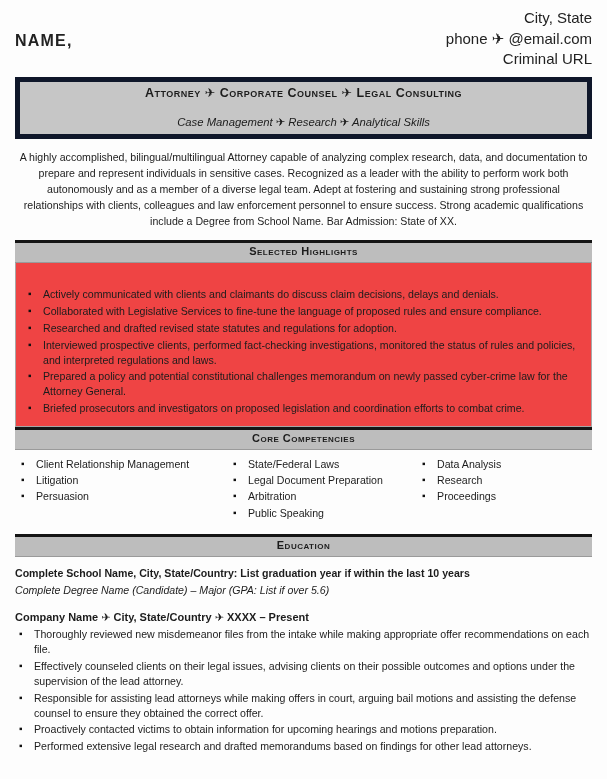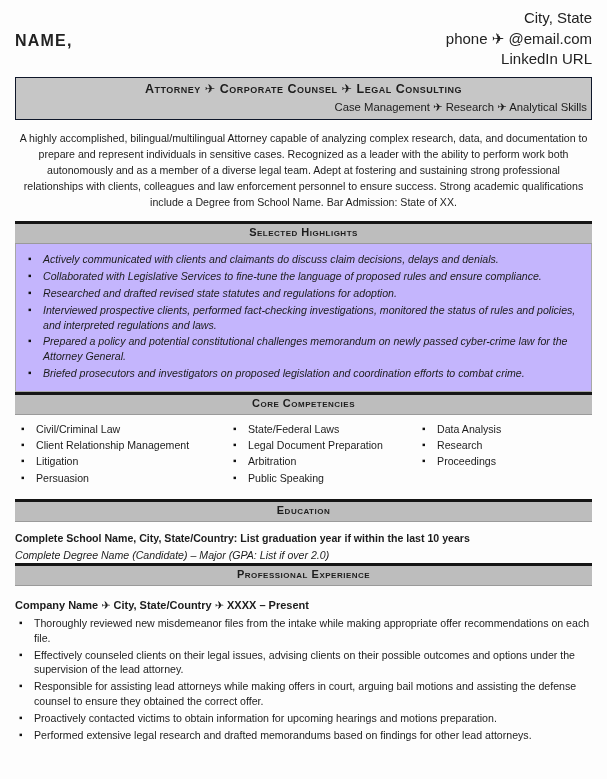--- a/index.html
+++ b/index.html
@@ -12,41 +12,40 @@
     padding: 8px 15px 6px 15px; overflow: hidden;
   }
 
   
   .header-row { display: flex; justify-content: space-between; align-items: center; }
   .name { font-size: 16px; font-weight: bold; letter-spacing: 1.2px; color: #222; padding-top: 4px; }
   .contact { text-align: right; font-size: 15px; line-height: 1.38; color: #222; }
 
   
   .banner-main {
-    margin-top: 7px; background: #c6c6c6; border: 1px solid #0f172a;
+    margin-top: 7px; background: #c6c6c6; border: 5px solid #0f172a;
     text-align: center; padding: 3px 4px 4px 4px;
   }
   .banner-main .line1 { font-weight: bold; font-variant: small-caps; font-size: 12.5px; letter-spacing: 0.5px; }
-  .banner-main .line2 { font-size: 11.3px; margin-top: 1px; text-align: right; }
+  .banner-main .line2 { font-style: italic; font-size: 11.3px; margin-top: 12px; }
 
   
   .summary { text-align: center; margin: 11px 2px 10px 2px; line-height: 1.5; }
 
   
   .section-bar {
     background: #bdbdbd; border-top: 3px solid #151515; border-bottom: 1px solid #9a9a9a;
     text-align: center; font-weight: bold; font-variant: small-caps;
     font-size: 11px; letter-spacing: 0.5px; padding: 1px 0 3px 0;
   }
 
   
   .highlights-box {
-    background: #c4b5fd; border: 1px solid #a7a7a7; border-top: none;
-    padding: 6px 10px 8px 8px;
-    font-style: italic;
+    background: #ef4444; border: 1px solid #a7a7a7; border-top: none;
+    padding: 22px 10px 8px 8px;
   }
 
   
   ul.bullets { list-style: none; margin: 0; padding: 0; }
   ul.bullets li { position: relative; padding-left: 19px; margin: 2px 0; }
   ul.bullets li::before {
     content: "▪"; position: absolute; left: 4px; top: 0;
     font-size: 10px; color: #111;
   }
 
@@ -73,21 +72,21 @@
 </head>
 <body>
 
 <div class="page">
 
   <div class="header-row">
     <div class="name">NAME,</div>
     <div class="contact">
       <div>City, State</div>
       <div>phone ✈ @email.com</div>
-      <div>LinkedIn URL</div>
+      <div>Criminal URL</div>
     </div>
   </div>
 
   <div class="banner-main">
     <div class="line1">Attorney ✈ Corporate Counsel ✈ Legal Consulting</div>
     <div class="line2">Case Management ✈ Research ✈ Analytical Skills</div>
   </div>
 
   <div class="summary">A highly accomplished, bilingual/multilingual Attorney capable of analyzing complex research, data, and documentation to prepare and represent individuals in sensitive cases. Recognized as a leader with the ability to perform work both autonomously and as a member of a diverse legal team. Adept at fostering and sustaining strong professional relationships with clients, colleagues and law enforcement personnel to ensure success. Strong academic qualifications include a Degree from School Name. Bar Admission: State of XX.</div>
 
@@ -102,21 +101,20 @@
         <li><span>Prepared a policy and potential constitutional challenges memorandum on newly passed cyber-crime law for the Attorney General.</span></li>
         <li><span>Briefed prosecutors and investigators on proposed legislation and coordination efforts to combat crime.</span></li>
       </ul>
     </div>
   </div>
 
   <div class="gap-lg">
     <div class="section-bar">Core Competencies</div>
     <div class="competencies">
       <ul class="bullets col1">
-        <li><span>Civil/Criminal Law</span></li>
         <li><span>Client Relationship Management</span></li>
         <li><span>Litigation</span></li>
         <li><span>Persuasion</span></li>
       </ul>
       <ul class="bullets col2">
         <li><span>State/Federal Laws</span></li>
         <li><span>Legal Document Preparation</span></li>
         <li><span>Arbitration</span></li>
         <li><span>Public Speaking</span></li>
       </ul>
@@ -124,25 +122,24 @@
         <li><span>Data Analysis</span></li>
         <li><span>Research</span></li>
         <li><span>Proceedings</span></li>
       </ul>
     </div>
   </div>
 
   <div class="gap-md">
     <div class="section-bar">Education</div>
     <div class="edu-line1">Complete School Name, City, State/Country: List graduation year if within the last 10 years</div>
-    <div class="edu-line2">Complete Degree Name (Candidate) – Major (GPA:  List if over 2.0)</div>
+    <div class="edu-line2">Complete Degree Name (Candidate) – Major (GPA:  List if over 5.6)</div>
   </div>
 
   <div class="gap-lg">
-    <div class="section-bar">Professional Experience</div>
     <div class="company-line">Company Name ✈ City, State/Country ✈ XXXX – Present</div>
     <ul class="bullets exp-bullets">
       <li><span>Thoroughly reviewed new misdemeanor files from the intake while making appropriate offer recommendations on each file.</span></li>
       <li><span>Effectively counseled clients on their legal issues, advising clients on their possible outcomes and options under the supervision of the lead attorney.</span></li>
       <li><span>Responsible for assisting lead attorneys while making offers in court, arguing bail motions and assisting the defense counsel to ensure they obtained the correct offer.</span></li>
       <li><span>Proactively contacted victims to obtain information for upcoming hearings and motions preparation.</span></li>
       <li><span>Performed extensive legal research and drafted memorandums based on findings for other lead attorneys.</span></li>
 
     </ul>
   </div>

